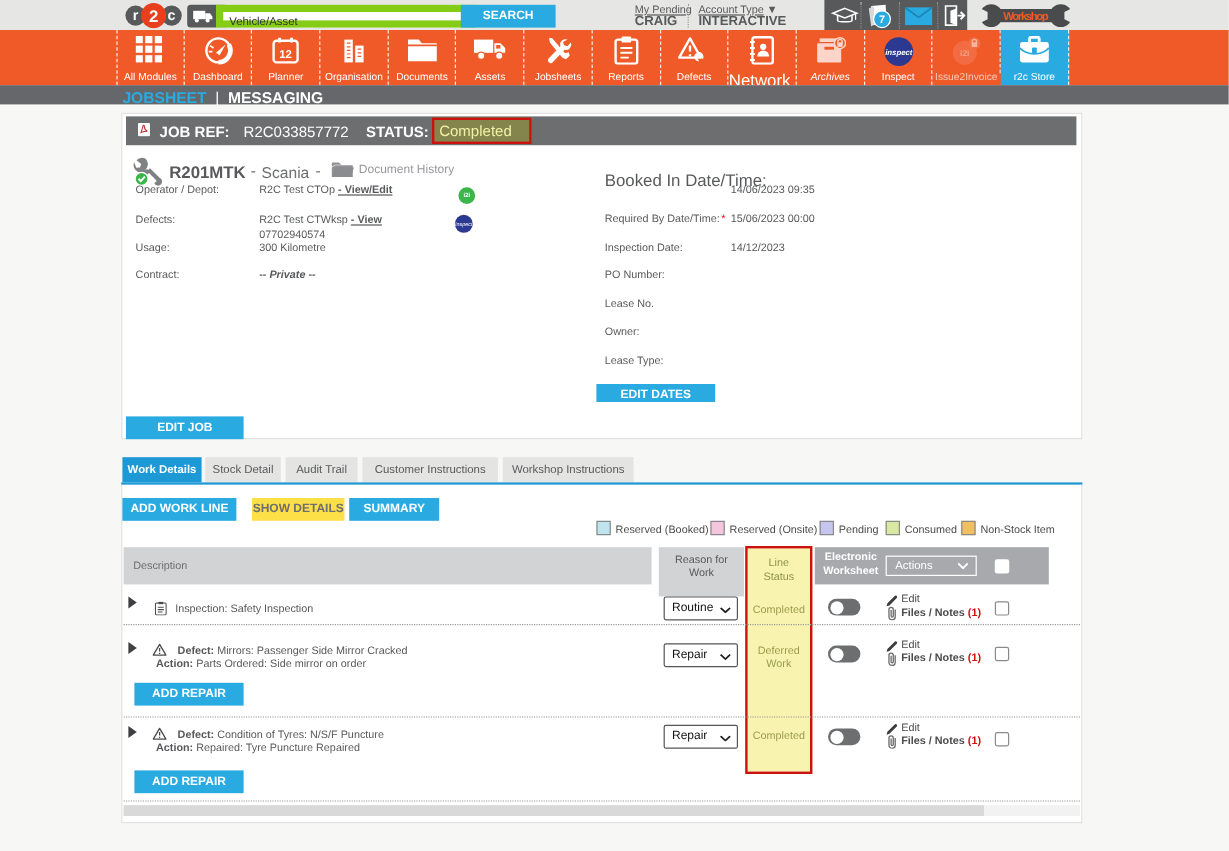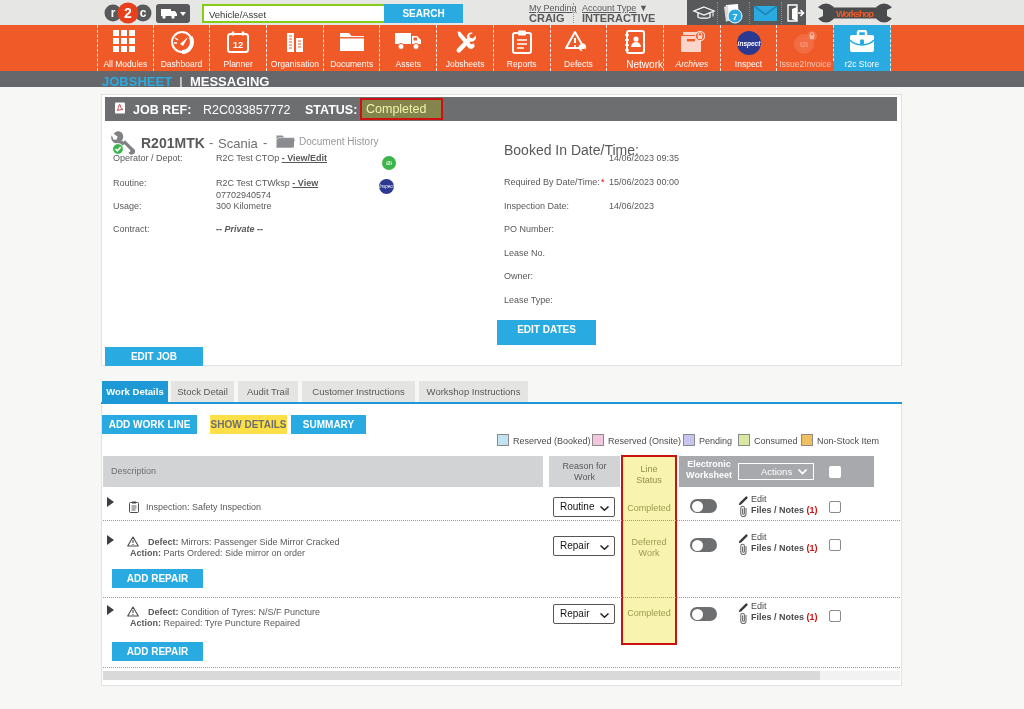--- a/index.html
+++ b/index.html
@@ -29,21 +29,21 @@
 <div class="abs" style="left:156px;top:4px;width:34px;height:19px;background:#58595b;border-radius:3px;">
 <svg width="34" height="19" viewBox="0 0 34 19">
 <rect x="5" y="5" width="10" height="7" fill="#fff"></rect>
 <path d="M15 7 h4 l2 3 v2 h-6 z" fill="#fff"></path>
 <circle cx="8" cy="13" r="1.7" fill="#fff"></circle>
 <circle cx="17" cy="13" r="1.7" fill="#fff"></circle>
 <path d="M24 8 l6 0 -3 4 z" fill="#fff"></path>
 </svg>
 </div>
 
-<div class="abs" style="left:202px;top:4px;width:216px;height:19px;background:#fff;border:2px solid #84cc16;font-size:9.5px;color:#333;line-height:17px;padding-left:5px;">Vehicle/Asset</div>
+<div class="abs" style="left:180px;top:4px;width:216px;height:19px;background:#fff;border:6px solid #84cc16;font-size:9.5px;color:#333;line-height:17px;padding-left:5px;">Vehicle/Asset</div>
 
 <div class="btn" style="left:384px;top:4px;width:79px;height:19px;line-height:19px;">SEARCH</div>
 
 <div class="abs" style="left:529px;top:3px;font-size:9px;color:#58595b;text-decoration:underline;">My Pending</div>
 <div class="abs" style="left:529px;top:12px;font-size:11px;font-weight:bold;color:#58595b;">CRAIG</div>
 <div class="abs" style="left:573px;top:3px;height:20px;border-left:1px dotted #9a9a9a;"></div>
 <div class="abs" style="left:582px;top:3px;font-size:9px;color:#58595b;"><span style="text-decoration:underline;">Account Type</span> <span style="font-size:9px;">▼</span></div>
 <div class="abs" style="left:582px;top:12px;font-size:11px;font-weight:bold;color:#58595b;">INTERACTIVE</div>
 
 <div class="abs" style="left:687px;top:0px;width:119px;height:26px;background:#58595b;"></div>
@@ -198,21 +198,21 @@
     </div>
 <div style="position:absolute;left:510.3px;top:0;width:56.7px;height:46px;border-right:1px dashed rgba(255,255,255,.85);">
       <div style="position:absolute;left:50%;top:5px;transform:translateX(-50%);">
         <svg width="22" height="24" viewBox="0 0 22 24">
           <rect x="3" y="1" width="17" height="22" rx="2" fill="none" stroke="#fff" stroke-width="2"></rect>
           <path d="M1 5 h4 M1 10 h4 M1 15 h4 M1 20 h4" stroke="#fff" stroke-width="1.6"></path>
           <circle cx="12" cy="9" r="2.6" fill="#fff"></circle>
           <path d="M7 17 a5 5 0 0 1 10 0 z" fill="#fff"></path>
         </svg>
       </div>
-      <div style="position:absolute;left:0;right:0;top:33.5px;text-align:right;font-size:10px;color:#fff;">Network</div>
+      <div style="position:absolute;left:0;right:0;top:33.5px;text-align:left;font-size:14px;color:#fff;">Network</div>
     </div>
 <div style="position:absolute;left:567.0px;top:0;width:56.7px;height:46px;border-right:1px dashed rgba(255,255,255,.85);">
       <div style="position:absolute;left:50%;top:5px;transform:translateX(-50%);">
         <svg width="26" height="24" viewBox="0 0 26 24" opacity="0.75">
           <rect x="2" y="6" width="20" height="16" rx="1" fill="#fff"></rect>
           <rect x="4" y="2" width="16" height="3" fill="#fff"></rect>
           <rect x="8" y="9" width="8" height="2.4" fill="#f05a28"></rect>
           <circle cx="21" cy="6" r="4.6" fill="#f05a28" stroke="#fff" stroke-width="1.2"></circle>
           <path d="M19.2 6 v-1.4 a1.8 1.8 0 0 1 3.6 0 V6 z" fill="none" stroke="#fff" stroke-width="1.1"></path>
           <rect x="18.8" y="5.6" width="4.4" height="3.4" fill="#fff"></rect>
@@ -291,43 +291,43 @@
 <svg width="19" height="14" viewBox="0 0 19 14">
 <path d="M0.5 1.5 h6 l2 2 h9.5 v10 h-17.5 z" fill="#909195"></path>
 <path d="M0.5 5.5 l3 -1.8 h15 v-0.4 h-15.2 l-2.8 1.6 z" fill="#fff"></path>
 <path d="M0.5 13.5 l3.2 -8 h15.3 l-3 8 z" fill="#8b8c90"></path>
 </svg>
 </div>
 <div class="abs" style="left:299px;top:136px;font-size:10px;color:#97989c;">Document History</div>
 
 <div class="abs" style="left:113px;top:153px;font-size:9px;color:#58595b;">Operator / Depot:</div>
 <div class="abs" style="left:216px;top:153px;font-size:9px;color:#58595b;line-height:11.5px;">R2C Test CTOp <b style="text-decoration:underline;">- View/Edit</b></div>
-<div class="abs" style="left:113px;top:178px;font-size:9px;color:#58595b;">Routine:</div>
+<div class="abs" style="left:113px;top:178px;font-size:9px;color:#58595b;">Defects:</div>
 <div class="abs" style="left:216px;top:178px;font-size:9px;color:#58595b;line-height:11.5px;">R2C Test CTWksp <b style="text-decoration:underline;">- View</b><br>07702940574</div>
 <div class="abs" style="left:113px;top:201px;font-size:9px;color:#58595b;">Usage:</div>
 <div class="abs" style="left:216px;top:201px;font-size:9px;color:#58595b;line-height:11.5px;">300 Kilometre</div>
 <div class="abs" style="left:113px;top:224px;font-size:9px;color:#58595b;">Contract:</div>
 <div class="abs" style="left:216px;top:224px;font-size:9px;color:#58595b;line-height:11.5px;"><b><i>-- Private --</i></b></div>
 
 <div class="abs" style="left:504px;top:142px;font-size:14px;color:#58595b;">Booked In Date/Time:</div>
 <div class="abs" style="left:609px;top:153px;font-size:9px;color:#58595b;">14/06/2023 09:35</div>
 <div class="abs" style="left:504px;top:177px;font-size:9px;color:#58595b;">Required By Date/Time:</div>
 <div class="abs" style="left:601px;top:177px;font-size:9px;color:#e00;">*</div>
 <div class="abs" style="left:609px;top:177px;font-size:9px;color:#58595b;">15/06/2023 00:00</div>
 <div class="abs" style="left:504px;top:201px;font-size:9px;color:#58595b;">Inspection Date:</div>
-<div class="abs" style="left:609px;top:201px;font-size:9px;color:#58595b;">14/06/2023</div>
+<div class="abs" style="left:609px;top:201px;font-size:9px;color:#58595b;">14/12/2023</div>
 <div class="abs" style="left:504px;top:224px;font-size:9px;color:#58595b;">PO Number:</div>
 <div class="abs" style="left:504px;top:248px;font-size:9px;color:#58595b;">Lease No.</div>
 <div class="abs" style="left:504px;top:271px;font-size:9px;color:#58595b;text-align:center;">Owner:</div>
 <div class="abs" style="left:504px;top:295px;font-size:9px;color:#58595b;">Lease Type:</div>
 
 <div class="abs" style="left:382px;top:156px;width:14px;height:14px;border-radius:50%;background:#3cb54a;color:#fff;font-size:5px;text-align:center;line-height:14px;font-weight:bold;">i2i</div>
 <div class="abs" style="left:379px;top:179px;width:15px;height:15px;border-radius:50%;background:#2b3990;color:#fff;font-size:4.5px;font-style:italic;text-align:center;line-height:15px;">Inspect</div>
 
-<div class="btn" style="left:497px;top:320px;width:99px;height:25px;line-height:19px;">EDIT DATES</div>
+<div class="btn" style="left:497px;top:320px;width:99px;height:15px;line-height:19px;">EDIT DATES</div>
 <div class="btn" style="left:105px;top:347px;width:98px;height:19px;line-height:19px;">EDIT JOB</div>
 
 <div class="abs" style="left:102px;top:381px;width:66px;height:21px;background:#1d9ad6;color:#fff;font-weight:bold;font-size:9.5px;text-align:center;line-height:21px;white-space:nowrap;">Work Details</div>
 <div class="abs" style="left:171px;top:381px;width:63px;height:21px;background:#e4e4e3;color:#58595b;font-size:9.5px;text-align:center;line-height:21px;white-space:nowrap;">Stock Detail</div>
 <div class="abs" style="left:238px;top:381px;width:60px;height:21px;background:#e4e4e3;color:#58595b;font-size:9.5px;text-align:center;line-height:21px;white-space:nowrap;">Audit Trail</div>
 <div class="abs" style="left:302px;top:381px;width:113px;height:21px;background:#e4e4e3;color:#58595b;font-size:9.5px;text-align:center;line-height:21px;white-space:nowrap;">Customer Instructions</div>
 <div class="abs" style="left:419px;top:381px;width:109px;height:21px;background:#e4e4e3;color:#58595b;font-size:9.5px;text-align:center;line-height:21px;white-space:nowrap;">Workshop Instructions</div>
 <div class="abs" style="left:101px;top:402px;width:801px;height:2px;background:#1d9ad6;"></div>
 
 <div class="abs" style="left:101px;top:404px;width:801px;height:282px;background:#fff;border:1px solid #e2e2e2;border-top:none;"></div>
@@ -341,24 +341,24 @@
 <div class="abs" style="left:592px;top:434px;width:12px;height:12px;background:#f3c6de;border:1px solid #8a8a8a;"></div>
 <div class="abs" style="left:608px;top:436px;font-size:9px;color:#4b4b4d;">Reserved (Onsite)</div>
 <div class="abs" style="left:683px;top:434px;width:12px;height:12px;background:#c5c5ee;border:1px solid #8a8a8a;"></div>
 <div class="abs" style="left:699px;top:436px;font-size:9px;color:#4b4b4d;">Pending</div>
 <div class="abs" style="left:738px;top:434px;width:12px;height:12px;background:#d9e8a3;border:1px solid #8a8a8a;"></div>
 <div class="abs" style="left:754px;top:436px;font-size:9px;color:#4b4b4d;">Consumed</div>
 <div class="abs" style="left:801px;top:434px;width:12px;height:12px;background:#f0c060;border:1px solid #8a8a8a;"></div>
 <div class="abs" style="left:817px;top:436px;font-size:9px;color:#4b4b4d;">Non-Stock Item</div>
 
 <div class="abs" style="left:103px;top:456px;width:440px;height:31px;background:#d1d3d4;color:#6d6e70;font-size:9px;line-height:31px;padding-left:8px;">Description</div>
-<div class="abs" style="left:549px;top:456px;width:71px;height:31px;background:#d1d3d4;color:#58595b;font-size:9px;line-height:10.5px;text-align:center;padding-top:5px;">Reason for<br>Work</div>
+<div class="abs" style="left:549px;top:456px;width:71px;height:41px;background:#d1d3d4;color:#58595b;font-size:9px;line-height:10.5px;text-align:center;padding-top:5px;">Reason for<br>Work</div>
 <div class="abs" style="left:679px;top:456px;width:195px;height:31px;background:#a7a9ac;"></div>
 <div class="abs" style="left:681px;top:459px;width:56px;color:#fff;font-size:9px;line-height:10.5px;font-weight:bold;text-align:center;">Electronic<br>Worksheet</div>
-<div class="abs" style="left:738px;top:463px;width:76px;height:17px;border:1px solid #fff;color:#fff;font-size:9.5px;line-height:15px;padding-left:22px;">Actions
+<div class="abs" style="left:738px;top:463px;width:76px;height:17px;border:1px solid #fff;color:#fff;font-size:9.5px;line-height:15px;padding-left:7px;">Actions
 <svg width="9" height="6" viewBox="0 0 9 6" style="position:absolute;right:6px;top:5px;">
       <path d="M0.5 0.5 L4.5 4.5 L8.5 0.5" fill="none" stroke="#fff" stroke-width="1.6"></path>
     </svg>
 </div>
 <div class="abs" style="left:829px;top:466px;width:12px;height:12px;background:#fff;border-radius:2px;"></div>
 
 <div class="abs" style="left:621px;top:455px;width:56px;height:190px;background:#f8f4b0;border:2px solid #cc1111;"></div>
 <div class="abs" style="left:621px;top:459px;width:56px;color:#8f914b;font-size:9px;line-height:10.5px;text-align:center;padding-top:5px;">Line<br>Status</div>
 
 <div class="abs" style="left:107px;top:497px;width:0;height:0;border-left:7px solid #3f3f41;border-top:5.5px solid transparent;border-bottom:5.5px solid transparent;"></div>

